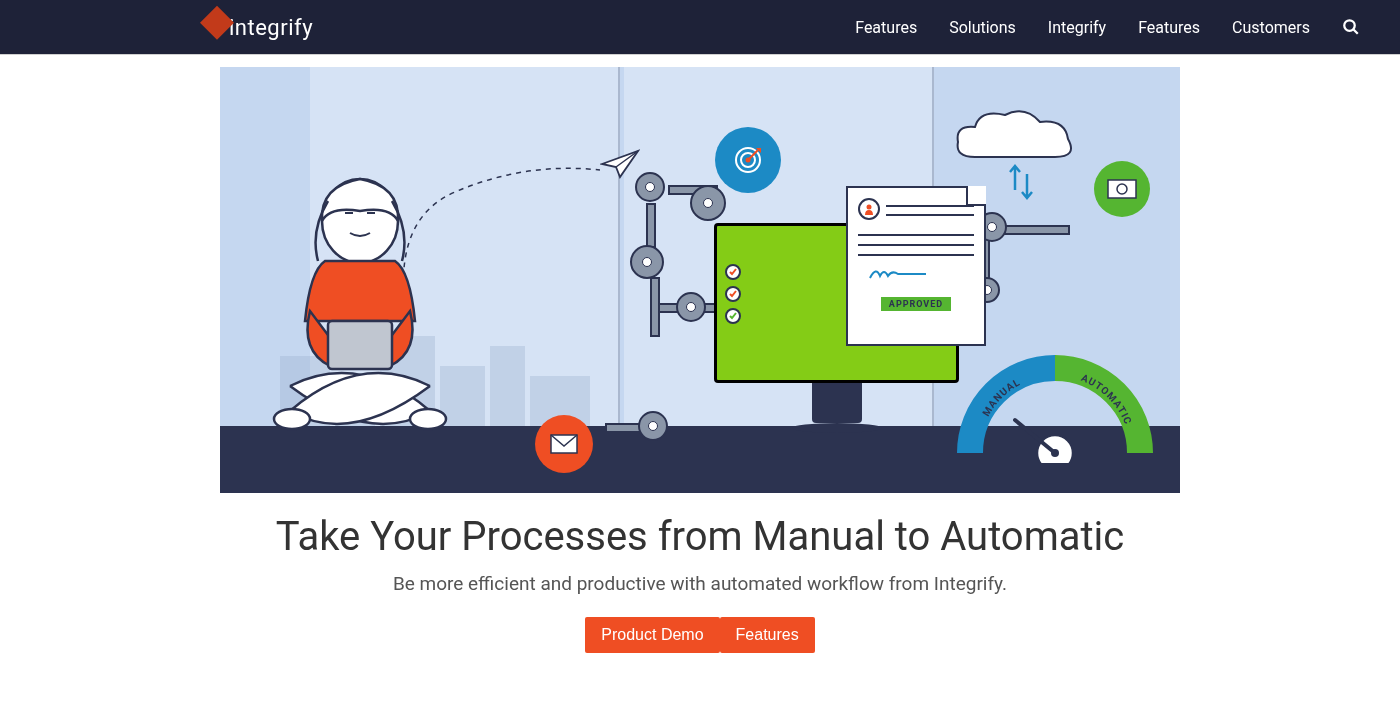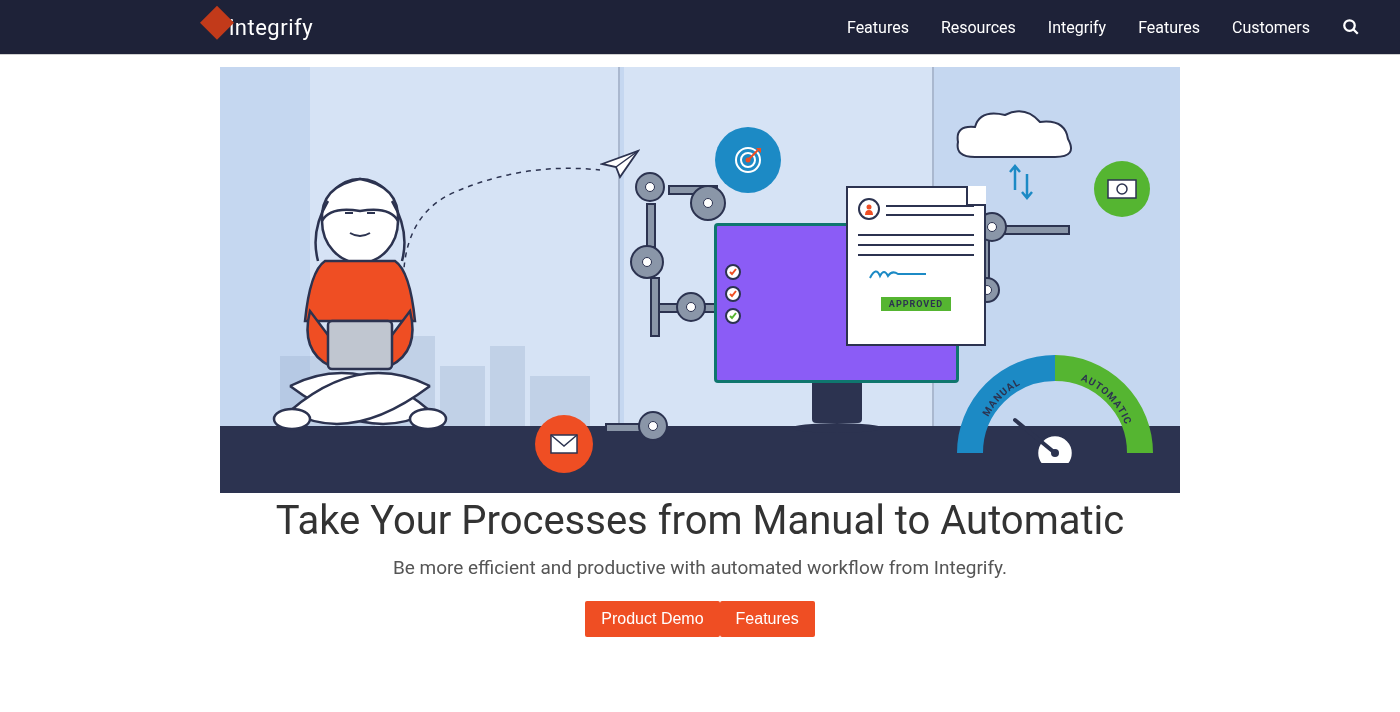--- a/index.html
+++ b/index.html
@@ -88,21 +88,21 @@
     .hero-illustration {
       width: 960px;
       height: 426px;
       position: relative;
       background: #c5d7f0;
       overflow: hidden;
     }
     .hero-headline {
       font-size: 40px;
       color: #333333;
-      margin-top: 4px;
+      margin-top: 20px;
       font-weight: 400;
       text-align: center;
     }
     .hero-subhead {
       font-size: 19px;
       color: #555555;
       margin-top: 12px;
       text-align: right;
     }
     .hero-buttons {
@@ -197,23 +197,23 @@
     .monitor {
       position: absolute;
       left: 494px;
       bottom: 60px;
       width: 245px;
       height: 210px;
     }
     .monitor-screen {
       width: 100%;
       height: 160px;
-      border: 3px solid #0f766e;
+      border: 3px solid #000000;
       border-radius: 4px;
-      background: #8b5cf6;
+      background: #84cc16;
       position: relative;
       text-decoration: underline;
     }
     .monitor-stand {
       width: 50px;
       height: 40px;
       background: #2c3350;
       margin: 0 auto;
       border-radius: 0 0 4px 4px;
     }
@@ -377,21 +377,21 @@
 <nav class="navbar">
   <a class="logo">
     <span class="logo-icon">
       <span class="logo-icon-inner2"></span>
       <span class="logo-icon-inner"></span>
     </span>
     <span class="logo-text">integrify</span>
   </a>
   <div class="nav-items">
     <a class="nav-link">Features</a>
-    <a class="nav-link">Resources</a>
+    <a class="nav-link">Solutions</a>
     <a class="nav-link">Integrify</a>
     <a class="nav-link">Features</a>
     <a class="nav-link">Customers</a>
     <span class="search-icon">
       <svg width="18" height="18" viewBox="0 0 24 24" fill="none" stroke="currentColor" stroke-width="3">
         <circle cx="10" cy="10" r="7"></circle>
         <line x1="21" y1="21" x2="15" y2="15"></line>
       </svg>
     </span>
   </div>

